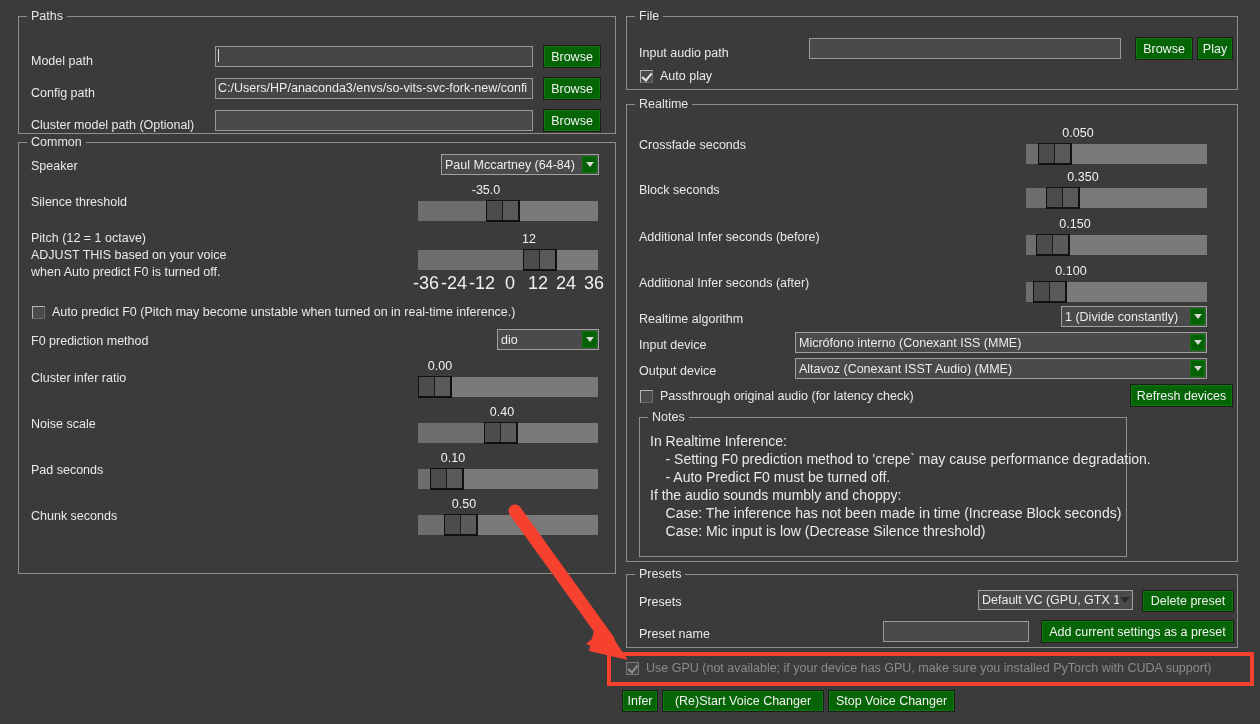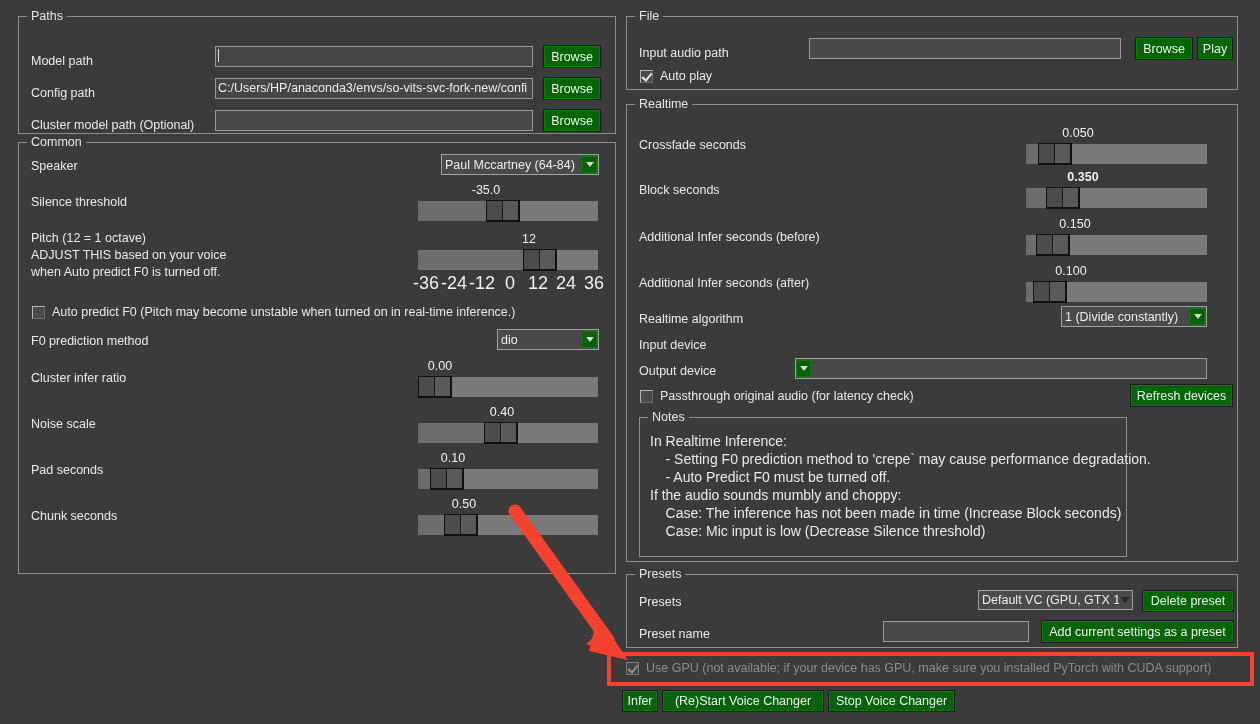--- a/index.html
+++ b/index.html
@@ -357,21 +357,21 @@
   <div class="lbl" style="left:12px; top:33px;">Crossfade seconds</div>
   <div class="sval" style="left:426px; top:21px; width:50px;">0.050</div>
   <div class="slider" style="left:399px; top:39px; width:181px;">
     <div class="trough-l" style="width:12px;"></div>
     <div class="handle" style="left:12px;">
         <div class="hl"></div>
       </div>
   </div>
 
   <div class="lbl" style="left:12px; top:78px;">Block seconds</div>
-  <div class="sval" style="left:431px; top:65px; width:50px;font-weight:bold;">0.350</div>
+  <div class="sval" style="left:431px; top:65px; width:50px;">0.350</div>
   <div class="slider" style="left:399px; top:83px; width:181px;">
     <div class="trough-l" style="width:20px;"></div>
     <div class="handle" style="left:20px;">
         <div class="hl"></div>
       </div>
   </div>
 
   <div class="lbl" style="left:12px; top:125px;">Additional Infer seconds (before)</div>
   <div class="sval" style="left:423px; top:112px; width:50px;">0.150</div>
   <div class="slider" style="left:399px; top:130px; width:181px;">
@@ -392,23 +392,30 @@
 
   <div class="lbl" style="left:12px; top:207px;">Realtime algorithm</div>
   <div class="combo" style="left:434px; top:201px; width:146px;">
     <span class="ctext">1 (Divide constantly)</span>
     <span class="carrow">
         <i></i>
       </span>
   </div>
 
   <div class="lbl" style="left:12px; top:233px;">Input device</div>
+  <div class="combo" style="left:168px; top:227px; width:412px;">
+    <span class="ctext">Micrófono interno (Conexant ISS (MME)</span>
+    <span class="carrow">
+        <i></i>
+      </span>
+  </div>
 
   <div class="lbl" style="left:12px; top:259px;">Output device</div>
   <div class="combo" style="left:168px; top:253px; width:412px;">
+    <span class="ctext">Altavoz (Conexant ISST Audio) (MME)</span>
     <span class="carrow">
         <i></i>
       </span>
   </div>
 
   <div class="cbrow" style="left:13px; top:284px;">
     <span class="cbox"></span>
     <span class="cbtext">Passthrough original audio (for latency check)</span>
   </div>
   <div class="btn" style="left:503px; top:279px; width:103px; height:23px;">Refresh devices</div>

